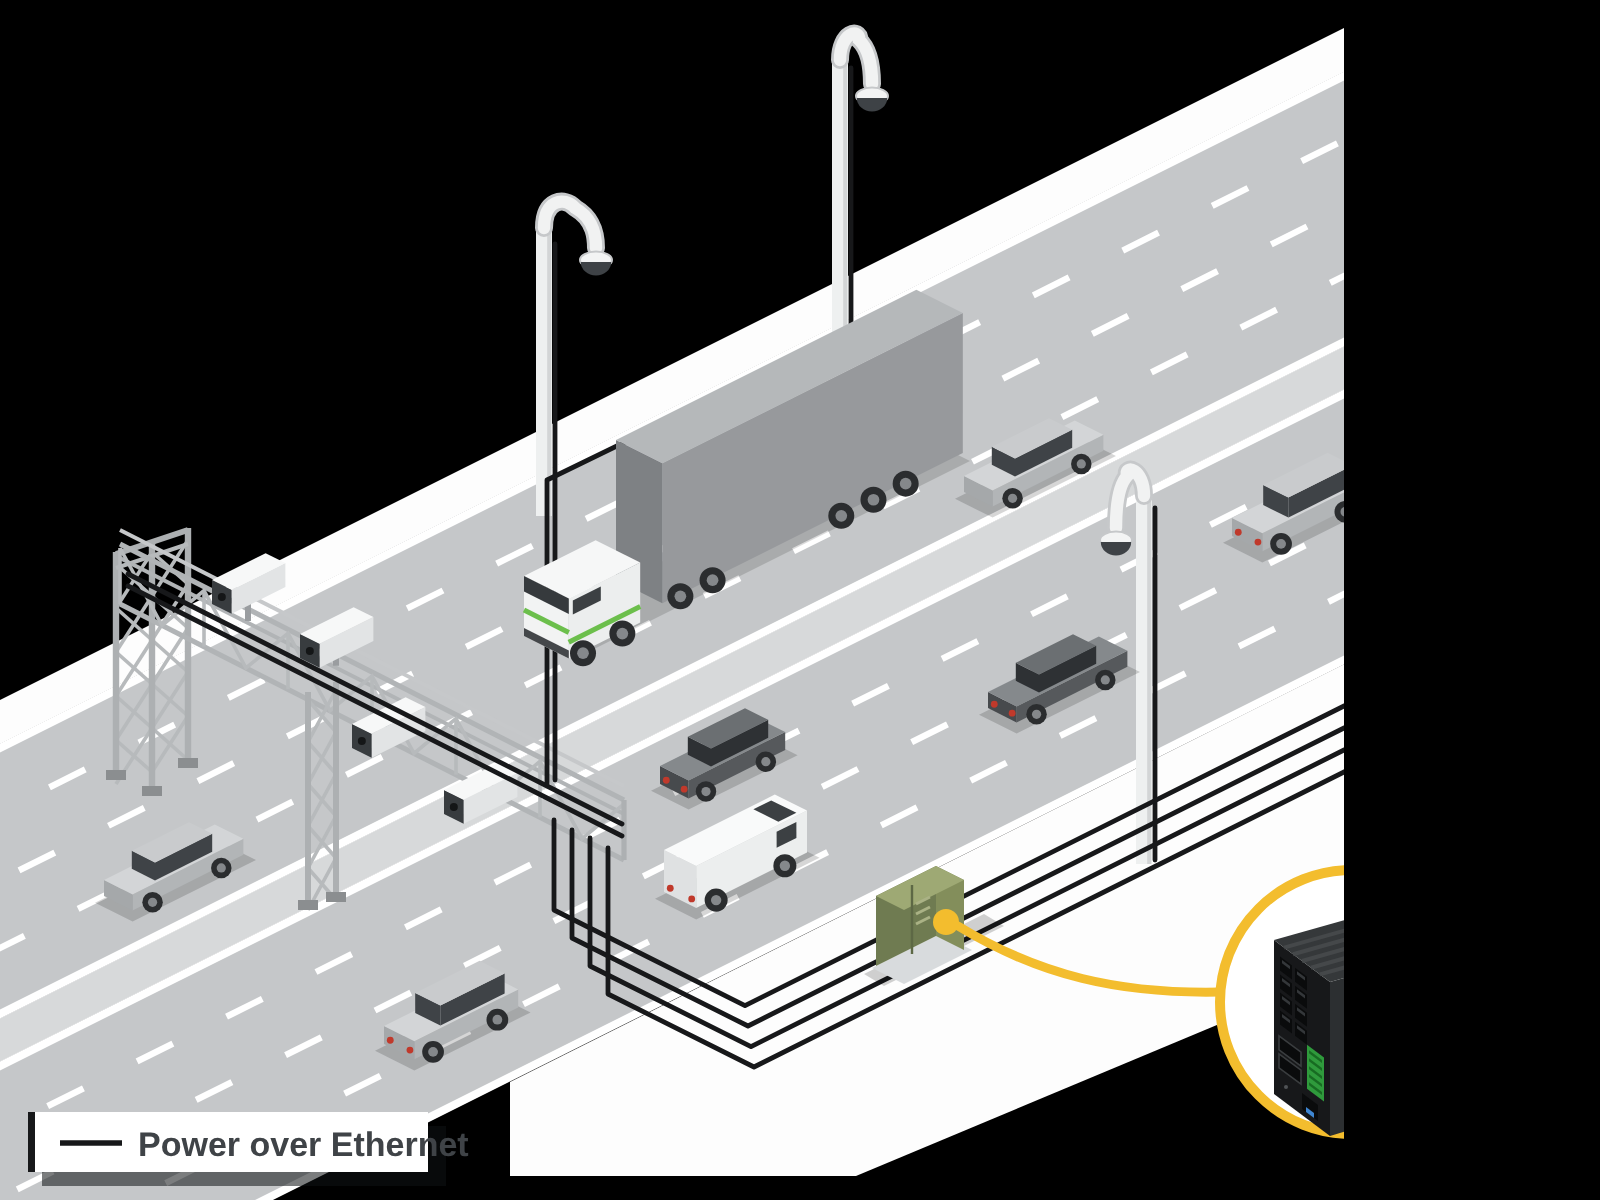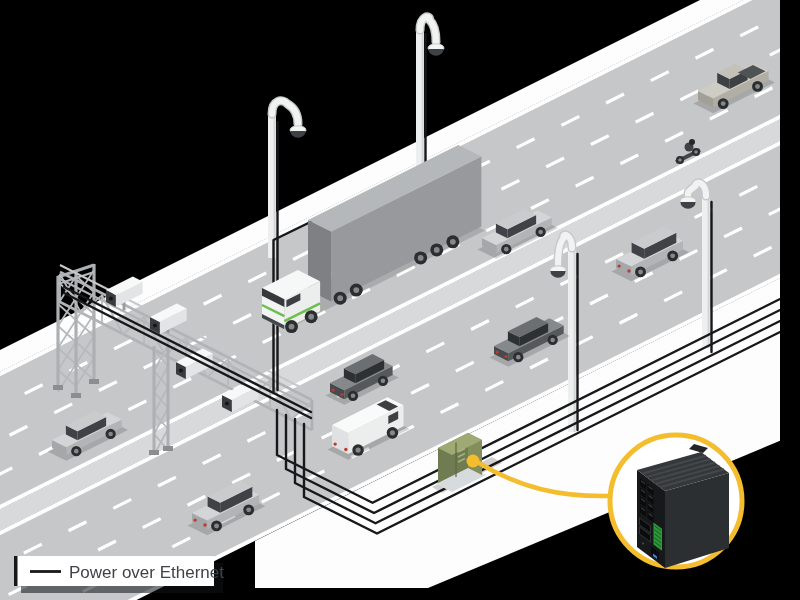--- a/index.html
+++ b/index.html
@@ -1,16 +1,16 @@
 <!DOCTYPE html>
 <html><head>
 <meta charset="utf-8">
 <style>
   html,body{margin:0;padding:0;background:#000;}
-  .stage{position:relative;width:780px;height:600px;background:#ef4444;overflow:hidden;}
+  .stage{position:relative;width:672px;height:600px;background:#ef4444;overflow:hidden;font-weight:bold;}
   svg{display:block;}
   text.legend{font-family:"Liberation Sans",sans-serif;font-size:17px;fill:#3f4347;}
 </style>
 </head>
 <body>
 
 <div class="stage">
 <svg id="scene" viewBox="0 0 800 600" width="800" height="600">
   <rect x="0" y="0" width="800" height="600" fill="#000"></rect>
   <g id="g-road">

